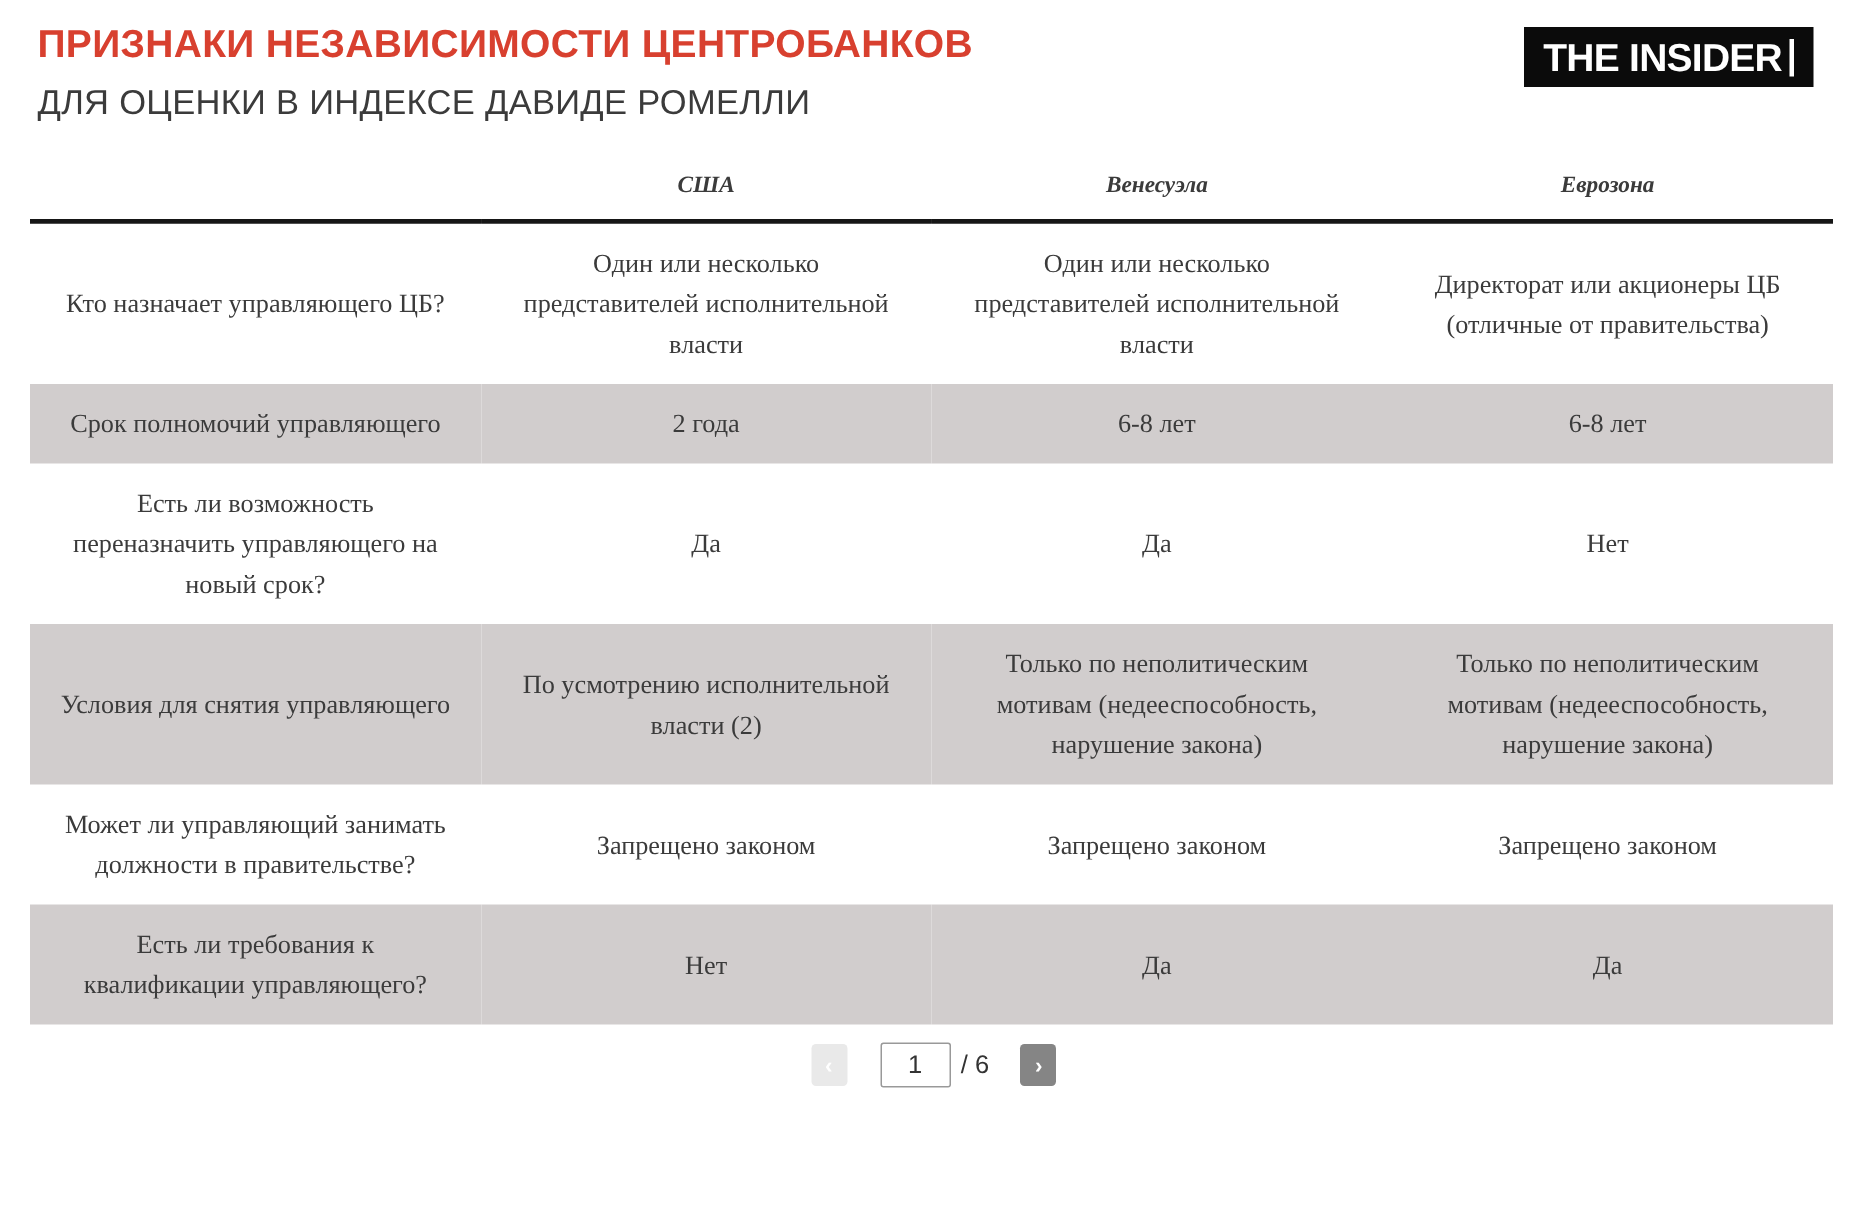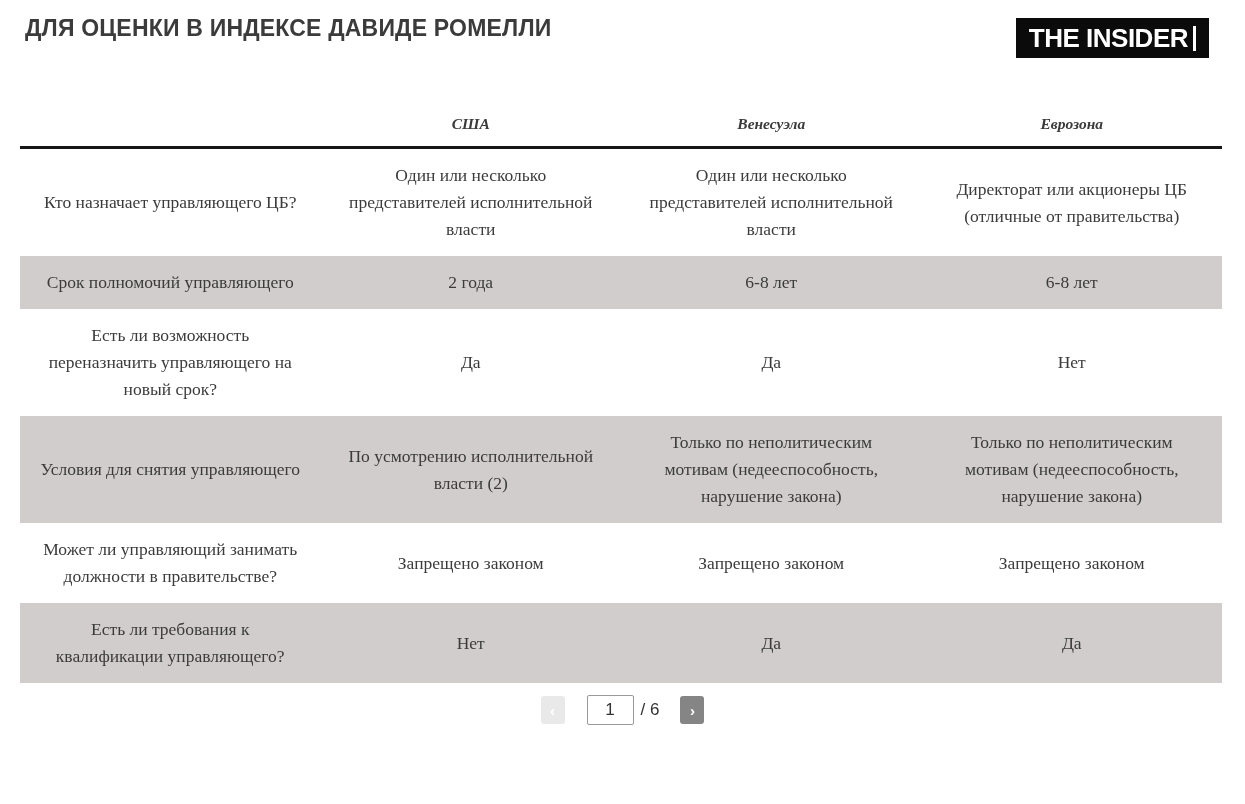--- a/index.html
+++ b/index.html
@@ -6,21 +6,21 @@
   html, body { width: 1245px; height: 804px; background: #ffffff; overflow: hidden; }
   body { font-family: "Liberation Sans", sans-serif; position: relative; }
 
   
   .page-header { position: relative; padding: 15px 25px 0 25px; height: 88px; }
   .title {
     color: #d8402f; font-size: 26px; font-weight: bold;
     letter-spacing: 0.2px; line-height: 1.15; margin-bottom: 10px;
   }
   .subtitle {
-    color: #3b3b3b; font-size: 23px; font-weight: bold; letter-spacing: 0.2px;
+    color: #3b3b3b; font-size: 23px; font-weight: normal; letter-spacing: 0.2px;
   }
   .logo {
     position: absolute; top: 18px; right: 36px;
     background: #0b0b0b; color: #ffffff;
     height: 40px; padding: 4px 13px; display: flex; align-items: center;
     font-size: 26px; font-weight: bold; letter-spacing: -0.5px; white-space: nowrap;
   }
   .logo-bar { display: inline-block; width: 3px; height: 25px; background: #ffffff; margin-left: 5px; }
 
   
@@ -59,20 +59,21 @@
     width: 47px; height: 30px; border: 1px solid #999999; border-radius: 2px;
     text-align: center; font-size: 17px; color: #333333;
     font-family: "Liberation Sans", sans-serif; background: #ffffff;
   }
   .page-total { font-size: 17px; color: #333333; margin-left: 7px; }
 </style>
 </head>
 <body>
 
 <header class="page-header">
+  <div class="title">ПРИЗНАКИ НЕЗАВИСИМОСТИ ЦЕНТРОБАНКОВ</div>
   <div class="subtitle">ДЛЯ ОЦЕНКИ В ИНДЕКСЕ ДАВИДЕ РОМЕЛЛИ</div>
   <div class="logo">
     <span>THE INSIDER</span>
     <span class="logo-bar"></span>
   </div>
 </header>
 
 <table class="cbi-table">
   <colgroup>
       <col>

